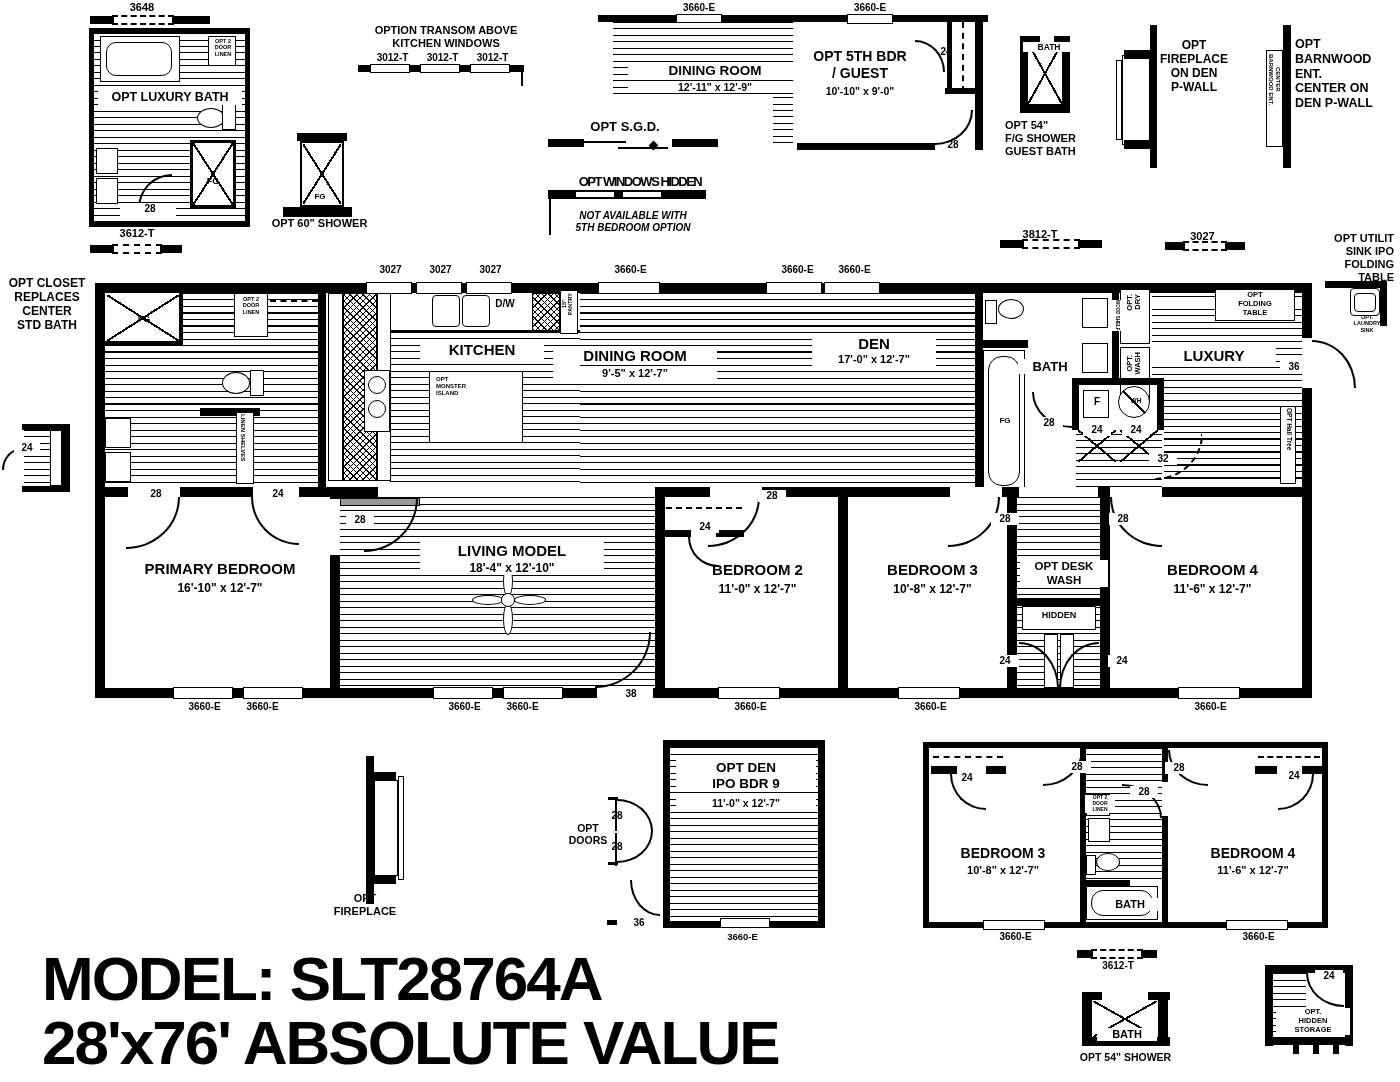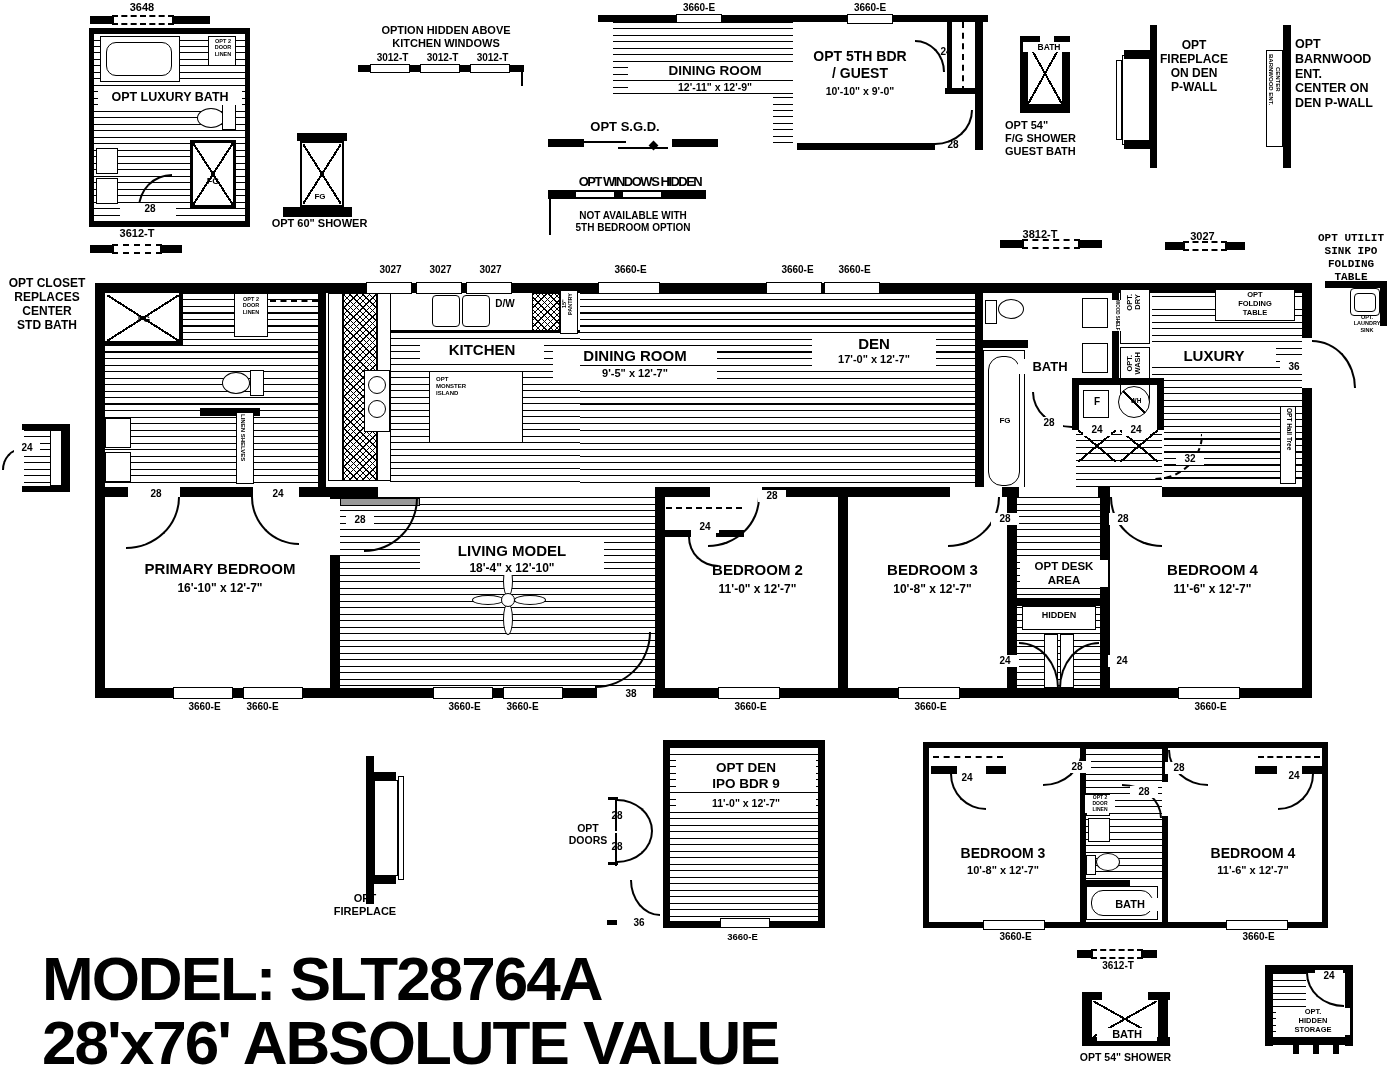--- a/index.html
+++ b/index.html
@@ -16,21 +16,21 @@
   .atr{border-width:2px 2px 0 0;border-radius:0 100% 0 0;}
   .abl{border-width:0 0 2px 2px;border-radius:0 0 0 100%;}
   .abr{border-width:0 2px 2px 0;border-radius:0 0 100% 0;}
   .dsh{position:absolute;background:#fff;border:2px dashed #000;box-sizing:border-box;}
   .dl{position:absolute;border-top:2px dashed #000;}
   .ell{position:absolute;background:#fff;border:1.5px solid #000;border-radius:50%;box-sizing:border-box;}
   .dashedb{border-style:dashed;}
   .ann{position:absolute;font-weight:bold;white-space:pre-line;text-align:center;line-height:1.18;z-index:60;}
   .ann.bg{background:#fff;padding:0 2px;}
   .ann.al-l{text-align:left;}
-  .ann.al-r{text-align:center;font-family:Liberation Mono, monospace;}
+  .ann.al-r{text-align:right;}
   .ann.vert{writing-mode:vertical-lr;line-height:1.05;}
   .ann.vertu{writing-mode:vertical-rl;transform:rotate(180deg);line-height:1.05;}
   .ann.sq{letter-spacing:-1.5px;}
   #title-block div{position:absolute;font-weight:bold;font-size:62px;letter-spacing:-2px;line-height:1;white-space:nowrap;}
 </style>
 </head>
 <body>
 
 <div id="canvas">
 
@@ -323,37 +323,37 @@
       <div class="ann" style="left: 102px; top: 1px; width: 80px; font-size: 11px;">3648</div>
       <div class="ann bg" style="left: 98px; top: 90px; width: 140px; font-size: 12.5px;">OPT LUXURY BATH</div>
       <div class="ann" style="left: 198px; top: 176px; width: 30px; font-size: 9px;">FG</div>
       <div class="ann" style="left: 210px; top: 38px; width: 26px; font-size: 5.5px;">OPT 2
 DOOR
 LINEN</div>
       <div class="ann bg" style="left: 136px; top: 203px; width: 24px; font-size: 10px;">28</div>
       <div class="ann" style="left: 97px; top: 227px; width: 80px; font-size: 11px;">3612-T</div>
       <div class="ann" style="left: 262px; top: 217px; width: 115px; font-size: 11px;">OPT 60" SHOWER</div>
       <div class="ann" style="left: 305px; top: 192px; width: 30px; font-size: 8px;">FG</div>
-      <div class="ann" style="left: 356px; top: 24px; width: 180px; font-size: 11px;">OPTION HIDDEN ABOVE
+      <div class="ann" style="left: 356px; top: 24px; width: 180px; font-size: 11px;">OPTION TRANSOM ABOVE
 KITCHEN WINDOWS</div>
       <div class="ann" style="left: 365px; top: 52px; width: 55px; font-size: 10px;">3012-T</div>
       <div class="ann" style="left: 415px; top: 52px; width: 55px; font-size: 10px;">3012-T</div>
       <div class="ann" style="left: 465px; top: 52px; width: 55px; font-size: 10px;">3012-T</div>
       <div class="ann" style="left: 664px; top: 2px; width: 70px; font-size: 10px;">3660-E</div>
       <div class="ann" style="left: 835px; top: 2px; width: 70px; font-size: 10px;">3660-E</div>
       <div class="ann bg" style="left: 628px; top: 63px; width: 170px; font-size: 13.5px;">DINING ROOM</div>
       <div class="ann bg" style="left: 628px; top: 81px; width: 170px; font-size: 10.5px;">12'-11" x  12'-9"</div>
       <div class="ann" style="left: 790px; top: 48px; width: 140px; font-size: 14px;">OPT 5TH BDR
 / GUEST</div>
       <div class="ann" style="left: 790px; top: 85px; width: 140px; font-size: 10.5px;">10'-10" x  9'-0"</div>
       <div class="ann" style="left: 934px; top: 46px; width: 24px; font-size: 10px;">24</div>
       <div class="ann" style="left: 941px; top: 139px; width: 24px; font-size: 10px;">28</div>
       <div class="ann" style="left: 560px; top: 119px; width: 130px; font-size: 13px;">OPT S.G.D.</div>
       <div class="ann sq" style="left: 555px; top: 174px; width: 170px; font-size: 13px;">OPT WINDOWS HIDDEN</div>
-      <div class="ann" style="left: 553px; top: 210px; width: 160px; font-size: 10px;">NOT AVAILABLE WITH
+      <div class="ann" style="left: 553px; top: 210px; width: 160px; font-size: 10px; font-style: italic;">NOT AVAILABLE WITH
 5TH BEDROOM OPTION</div>
       <div class="ann bg" style="left: 1023px; top: 42px; width: 48px; font-size: 8.5px;">BATH</div>
       <div class="ann al-l" style="left: 1005px; top: 119px; width: 82px; font-size: 11px;">OPT 54"
 F/G SHOWER
 GUEST BATH</div>
       <div class="ann" style="left: 1148px; top: 38px; width: 92px; font-size: 12px;">OPT
 FIREPLACE
 ON DEN
 P-WALL</div>
       <div class="ann vert" style="left: 1268px; top: 54px; font-size: 6px;">BARNWOOD ENT.
@@ -401,21 +401,21 @@
 PANTRY</div>
       <div class="ann bg" style="left: 812px; top: 335px; width: 120px; font-size: 15px;">DEN</div>
       <div class="ann bg" style="left: 812px; top: 353px; width: 120px; font-size: 11px;">17'-0" x  12'-7"</div>
       <div class="ann bg" style="left: 1018px; top: 359px; width: 60px; font-size: 13px;">BATH</div>
       <div class="ann" style="left: 992px; top: 416px; width: 26px; font-size: 8px;">FG</div>
       <div class="ann bg" style="left: 1035px; top: 417px; width: 24px; font-size: 10px;">28</div>
       <div class="ann" style="left: 1085px; top: 396px; width: 24px; font-size: 10px;">F</div>
       <div class="ann" style="left: 1124px; top: 397px; width: 24px; font-size: 6.5px;">WH</div>
       <div class="ann bg" style="left: 1083px; top: 424px; width: 24px; font-size: 10px;">24</div>
       <div class="ann bg" style="left: 1122px; top: 424px; width: 24px; font-size: 10px;">24</div>
-      <div class="ann bg" style="left: 1176px; top: 453px; width: 24px; font-size: 10px;">32</div>
+      <div class="ann bg" style="left: 1149px; top: 453px; width: 24px; font-size: 10px;">32</div>
       <div class="ann vertu" style="left: 1126px; top: 294px; font-size: 7.5px;">OPT.
 DRY</div>
       <div class="ann vertu" style="left: 1126px; top: 352px; font-size: 7.5px;">OPT.
 WASH</div>
       <div class="ann vert bg" style="left: 1112px; top: 300px; font-size: 4.5px;">WOOD SHELF</div>
       <div class="ann" style="left: 1217px; top: 291px; width: 76px; font-size: 7.5px;">OPT
 FOLDING
 TABLE</div>
       <div class="ann bg" style="left: 1152px; top: 347px; width: 120px; font-size: 15px;">LUXURY</div>
       <div class="ann bg" style="left: 1280px; top: 361px; width: 24px; font-size: 10px;">36</div>
@@ -423,21 +423,21 @@
       <div class="ann bg" style="left: 346px; top: 514px; width: 24px; font-size: 10px;">28</div>
       <div class="ann" style="left: 125px; top: 560px; width: 190px; font-size: 15px;">PRIMARY BEDROOM</div>
       <div class="ann" style="left: 125px; top: 581px; width: 190px; font-size: 12px;">16'-10" x  12'-7"</div>
       <div class="ann bg" style="left: 420px; top: 542px; width: 180px; font-size: 15px;">LIVING MODEL</div>
       <div class="ann bg" style="left: 420px; top: 561px; width: 180px; font-size: 12px;">18'-4" x  12'-10"</div>
       <div class="ann" style="left: 680px; top: 561px; width: 155px; font-size: 15px;">BEDROOM 2</div>
       <div class="ann" style="left: 680px; top: 582px; width: 155px; font-size: 12px;">11'-0" x  12'-7"</div>
       <div class="ann" style="left: 855px; top: 561px; width: 155px; font-size: 15px;">BEDROOM 3</div>
       <div class="ann" style="left: 855px; top: 582px; width: 155px; font-size: 12px;">10'-8" x  12'-7"</div>
       <div class="ann bg" style="left: 1020px; top: 560px; width: 84px; font-size: 11.5px;">OPT DESK
-AREA</div>
+WASH</div>
       <div class="ann" style="left: 1024px; top: 610px; width: 70px; font-size: 9px;">HIDDEN</div>
       <div class="ann" style="left: 1135px; top: 561px; width: 155px; font-size: 15px;">BEDROOM 4</div>
       <div class="ann" style="left: 1135px; top: 582px; width: 155px; font-size: 12px;">11'-6" x  12'-7"</div>
       <div class="ann bg" style="left: 758px; top: 490px; width: 24px; font-size: 10px;">28</div>
       <div class="ann bg" style="left: 691px; top: 521px; width: 24px; font-size: 10px;">24</div>
       <div class="ann bg" style="left: 991px; top: 513px; width: 24px; font-size: 10px;">28</div>
       <div class="ann bg" style="left: 1109px; top: 513px; width: 24px; font-size: 10px;">28</div>
       <div class="ann bg" style="left: 991px; top: 655px; width: 24px; font-size: 10px;">24</div>
       <div class="ann bg" style="left: 1108px; top: 655px; width: 24px; font-size: 10px;">24</div>
       <div class="ann bg" style="left: 617px; top: 688px; width: 24px; font-size: 10px;">38</div>

